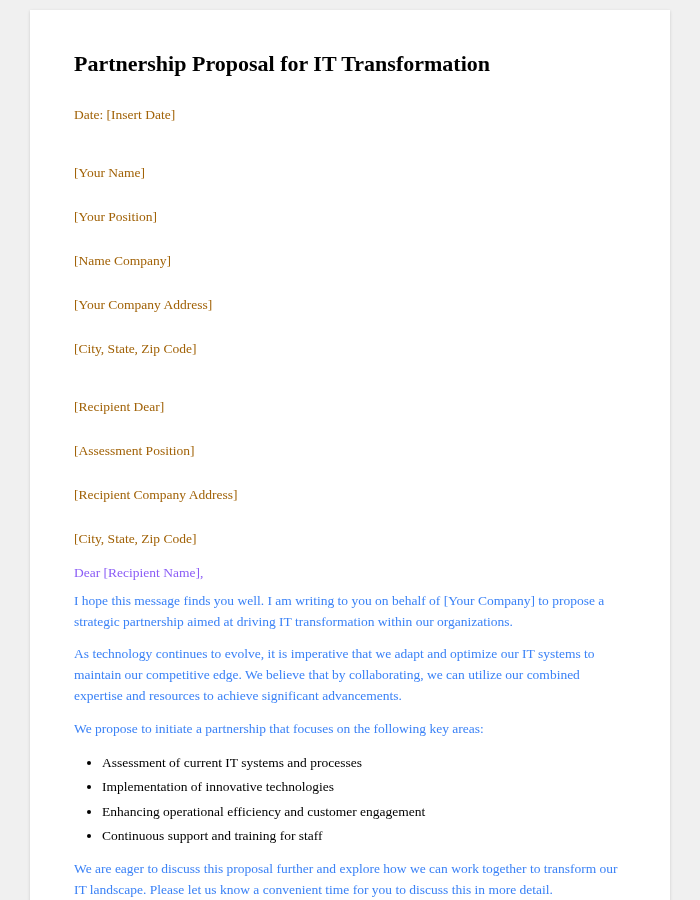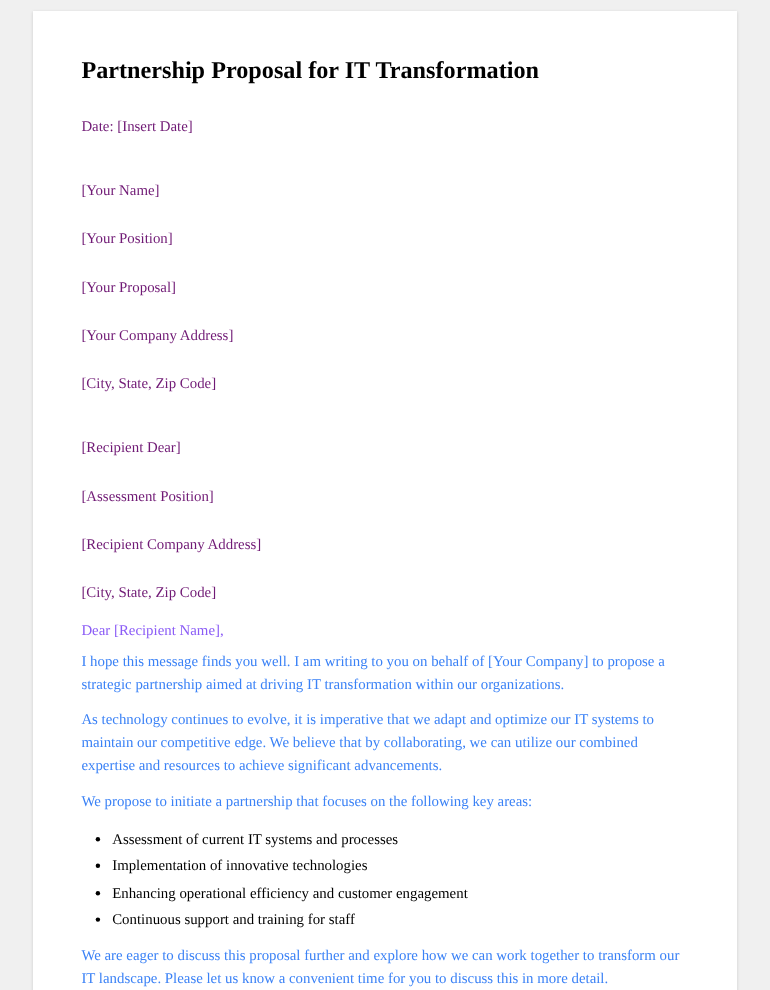--- a/index.html
+++ b/index.html
@@ -40,21 +40,21 @@
       font-family: Georgia, 'Times New Roman', serif;
       line-height: 1.3;
       margin-bottom: 22px;
       color: #000;
     }
 
     .meta-line {
       font-size: 13.5px;
       font-family: Georgia, 'Times New Roman', serif;
       margin-bottom: 8px;
-      color: #701a75;
+      color: #a16207;
       margin-top: 28px;
     }
 
     .salutation {
       font-size: 13.5px;
       font-family: Georgia, 'Times New Roman', serif;
       margin-bottom: 10px;
       margin-top: 4px;
       color: #8b5cf6;
     }
@@ -94,21 +94,21 @@
     <h1 class="doc-title">Partnership Proposal for IT Transformation</h1>
 
     <p class="meta-line">Date: [Insert Date]</p>
 
     <div class="spacer"></div>
 
     <p class="meta-line">[Your Name]</p>
 
     <p class="meta-line">[Your Position]</p>
 
-    <p class="meta-line">[Your Proposal]</p>
+    <p class="meta-line">[Name Company]</p>
 
     <p class="meta-line">[Your Company Address]</p>
 
     <p class="meta-line">[City, State, Zip Code]</p>
 
     <div class="spacer"></div>
 
     <p class="meta-line">[Recipient Dear]</p>
 
     <p class="meta-line">[Assessment Position]</p>

